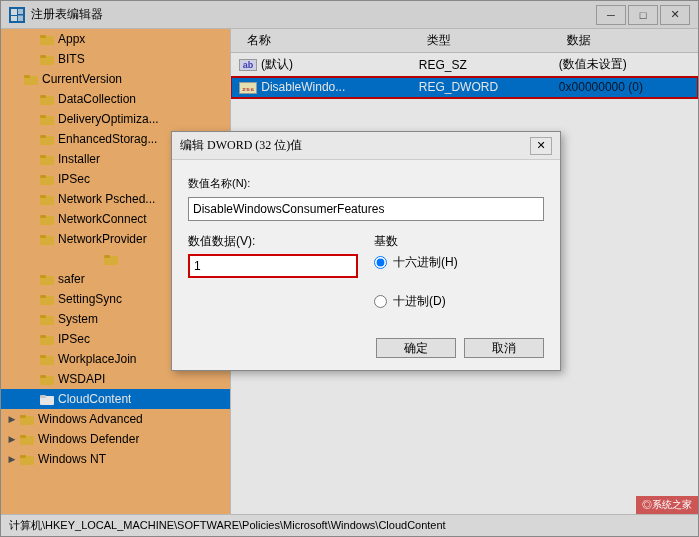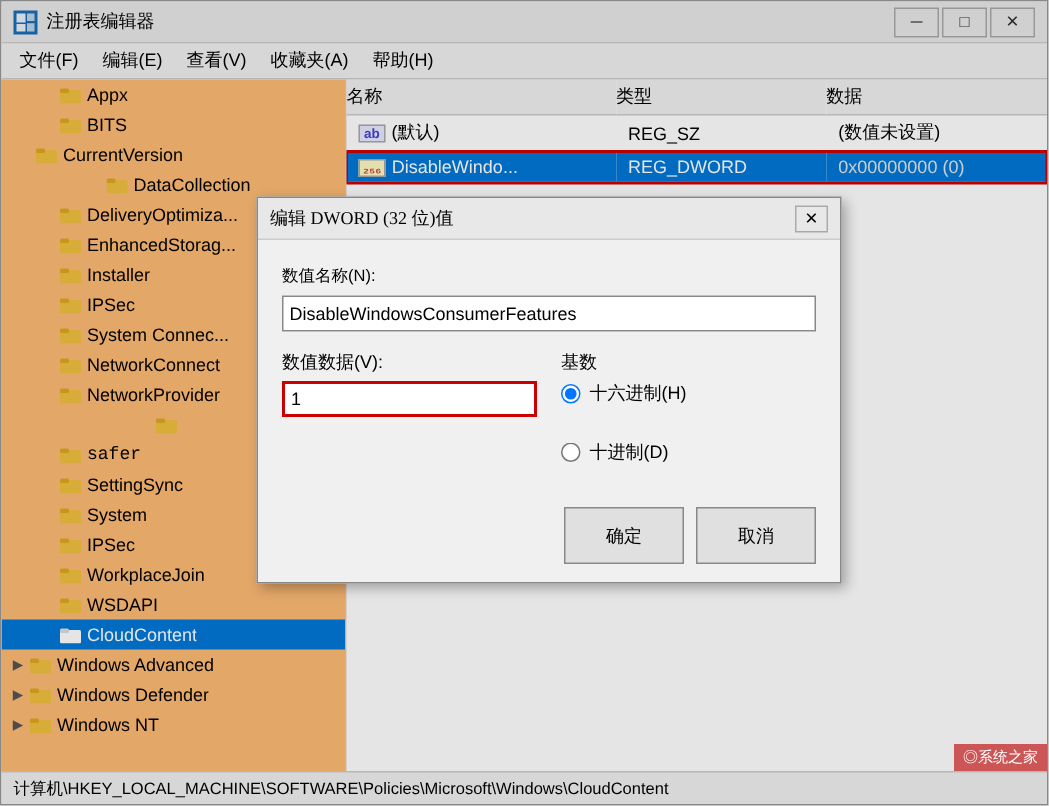--- a/index.html
+++ b/index.html
@@ -144,21 +144,21 @@
       background: #fff;
       overflow: auto;
     }
     .registry-table {
       width: 100%;
       border-collapse: collapse;
     }
     .registry-table th {
       background: #f0f0f0;
       border-bottom: 1px solid #ccc;
-      padding: 3px 0;
+      padding: 3px 16px;
       text-align: left;
       font-weight: normal;
       font-size: 12px;
       position: sticky;
       top: 0;
     }
     .registry-table td {
       padding: 3px 8px;
       font-size: 12px;
       border-bottom: 1px solid #eee;
@@ -285,21 +285,21 @@
       cursor: pointer;
     }
     .modal-footer {
       display: flex;
       justify-content: flex-end;
       gap: 8px;
       padding: 4px 16px 12px 16px;
     }
     .modal-btn {
       width: 80px;
-      height: 38px;
+      height: 20px;
       background: #e0e0e0;
       border: 1px solid #888;
       cursor: pointer;
       font-size: 12px;
       display: flex;
       align-items: center;
       justify-content: center;
     }
 
     
@@ -329,27 +329,20 @@
       </svg>
     </div>
     <span class="title-bar-text">注册表编辑器</span>
     <div class="title-bar-buttons">
       <button class="title-btn">─</button>
       <button class="title-btn">□</button>
       <button class="title-btn close">✕</button>
     </div>
   </div>
 
-  <div class="menu-bar">
-    <span class="menu-item">文件(F)</span>
-    <span class="menu-item">编辑(E)</span>
-    <span class="menu-item">查看(V)</span>
-    <span class="menu-item">收藏夹(A)</span>
-    <span class="menu-item">帮助(H)</span>
-  </div>
 
   <div class="content-area">
 
     <div class="tree-pane">
 
       <div id="tree-container">
           <div class="tree-item" style="padding-left: 24px;">
             <span class="expand-icon"></span>
             <span class="folder-icon">
               <svg class="folder-svg" viewBox="0 0 14 12" xmlns="http://www.w3.org/2000/svg">
@@ -372,21 +365,21 @@
           <div class="tree-item" style="padding-left: 8px;">
             <span class="expand-icon"></span>
             <span class="folder-icon">
               <svg class="folder-svg" viewBox="0 0 14 12" xmlns="http://www.w3.org/2000/svg">
     <rect x="0" y="3" width="14" height="9" rx="1" fill="#f0c040"></rect>
     <rect x="0" y="2" width="6" height="3" rx="1" fill="#e0a820"></rect>
   </svg>
             </span>
             <span class="item-label">CurrentVersion</span>
           </div>
-          <div class="tree-item" style="padding-left: 24px; margin-left: 31px;">
+          <div class="tree-item" style="padding-left: 24px;">
             <span class="expand-icon"></span>
             <span class="folder-icon">
               <svg class="folder-svg" viewBox="0 0 14 12" xmlns="http://www.w3.org/2000/svg">
     <rect x="0" y="3" width="14" height="9" rx="1" fill="#f0c040"></rect>
     <rect x="0" y="2" width="6" height="3" rx="1" fill="#e0a820"></rect>
   </svg>
             </span>
             <span class="item-label">DataCollection</span>
           </div>
           <div class="tree-item" style="padding-left: 24px;">
@@ -430,21 +423,21 @@
             <span class="item-label">IPSec</span>
           </div>
           <div class="tree-item" style="padding-left: 24px;">
             <span class="expand-icon"></span>
             <span class="folder-icon">
               <svg class="folder-svg" viewBox="0 0 14 12" xmlns="http://www.w3.org/2000/svg">
     <rect x="0" y="3" width="14" height="9" rx="1" fill="#f0c040"></rect>
     <rect x="0" y="2" width="6" height="3" rx="1" fill="#e0a820"></rect>
   </svg>
             </span>
-            <span class="item-label">System Connec...</span>
+            <span class="item-label">Network Psched...</span>
           </div>
           <div class="tree-item" style="padding-left: 24px;">
             <span class="expand-icon"></span>
             <span class="folder-icon">
               <svg class="folder-svg" viewBox="0 0 14 12" xmlns="http://www.w3.org/2000/svg">
     <rect x="0" y="3" width="14" height="9" rx="1" fill="#f0c040"></rect>
     <rect x="0" y="2" width="6" height="3" rx="1" fill="#e0a820"></rect>
   </svg>
             </span>
             <span class="item-label">NetworkConnect</span>
@@ -462,21 +455,21 @@
           <div class="tree-item" style="padding-left: 24px; justify-content: space-between;">
             <span class="expand-icon"></span>
             <span class="folder-icon">
               <svg class="folder-svg" viewBox="0 0 14 12" xmlns="http://www.w3.org/2000/svg">
     <rect x="0" y="3" width="14" height="9" rx="1" fill="#f0c040"></rect>
     <rect x="0" y="2" width="6" height="3" rx="1" fill="#e0a820"></rect>
   </svg>
             </span>
             <span class="item-label">Psched</span>
           </div>
-          <div class="tree-item" style="padding-left: 24px; font-family: Liberation Mono, monospace;">
+          <div class="tree-item" style="padding-left: 24px;">
             <span class="expand-icon"></span>
             <span class="folder-icon">
               <svg class="folder-svg" viewBox="0 0 14 12" xmlns="http://www.w3.org/2000/svg">
     <rect x="0" y="3" width="14" height="9" rx="1" fill="#f0c040"></rect>
     <rect x="0" y="2" width="6" height="3" rx="1" fill="#e0a820"></rect>
   </svg>
             </span>
             <span class="item-label">safer</span>
           </div>
           <div class="tree-item" style="padding-left: 24px;">
@@ -583,21 +576,21 @@
         </thead>
         <tbody id="registry-tbody">
         <tr>
               <td><span style="display: inline-block; background: rgb(232, 232, 255); color: rgb(68, 68, 204); font-size: 9px; font-weight: bold; padding: 0px 2px; margin-right: 4px; border: 1px solid rgb(170, 170, 170); min-width: 18px; text-align: center; vertical-align: middle;">ab</span>(默认)</td>
               <td>REG_SZ</td>
               <td>(数值未设置)</td>
             </tr>
             <tr style="outline: rgb(204, 0, 0) solid 2px; outline-offset: -1px;">
               <td style="background: rgb(0, 120, 215); color: white;"><span style="display: inline-block; background: #fef9c3; color: rgb(204, 68, 68); font-size: 9px; font-weight: bold; padding: 0px 2px; margin-right: 4px; border: 1px solid rgb(170, 170, 170); min-width: 18px; text-align: center; vertical-align: middle;">₂₅₆</span>DisableWindo...</td>
               <td style="background: rgb(0, 120, 215); color: white;">REG_DWORD</td>
-              <td style="background: rgb(0, 120, 215); color: #e5e5e5; margin-left: 27px;">0x00000000 (0)</td>
+              <td style="background: rgb(0, 120, 215); color: #0f172a; margin-left: 27px;">0x00000000 (0)</td>
             </tr>
           </tbody>
       </table>
     </div>
   </div>
 
   <div class="status-bar">
     <span>计算机\HKEY_LOCAL_MACHINE\SOFTWARE\Policies\Microsoft\Windows\CloudContent</span>
   </div>
 

